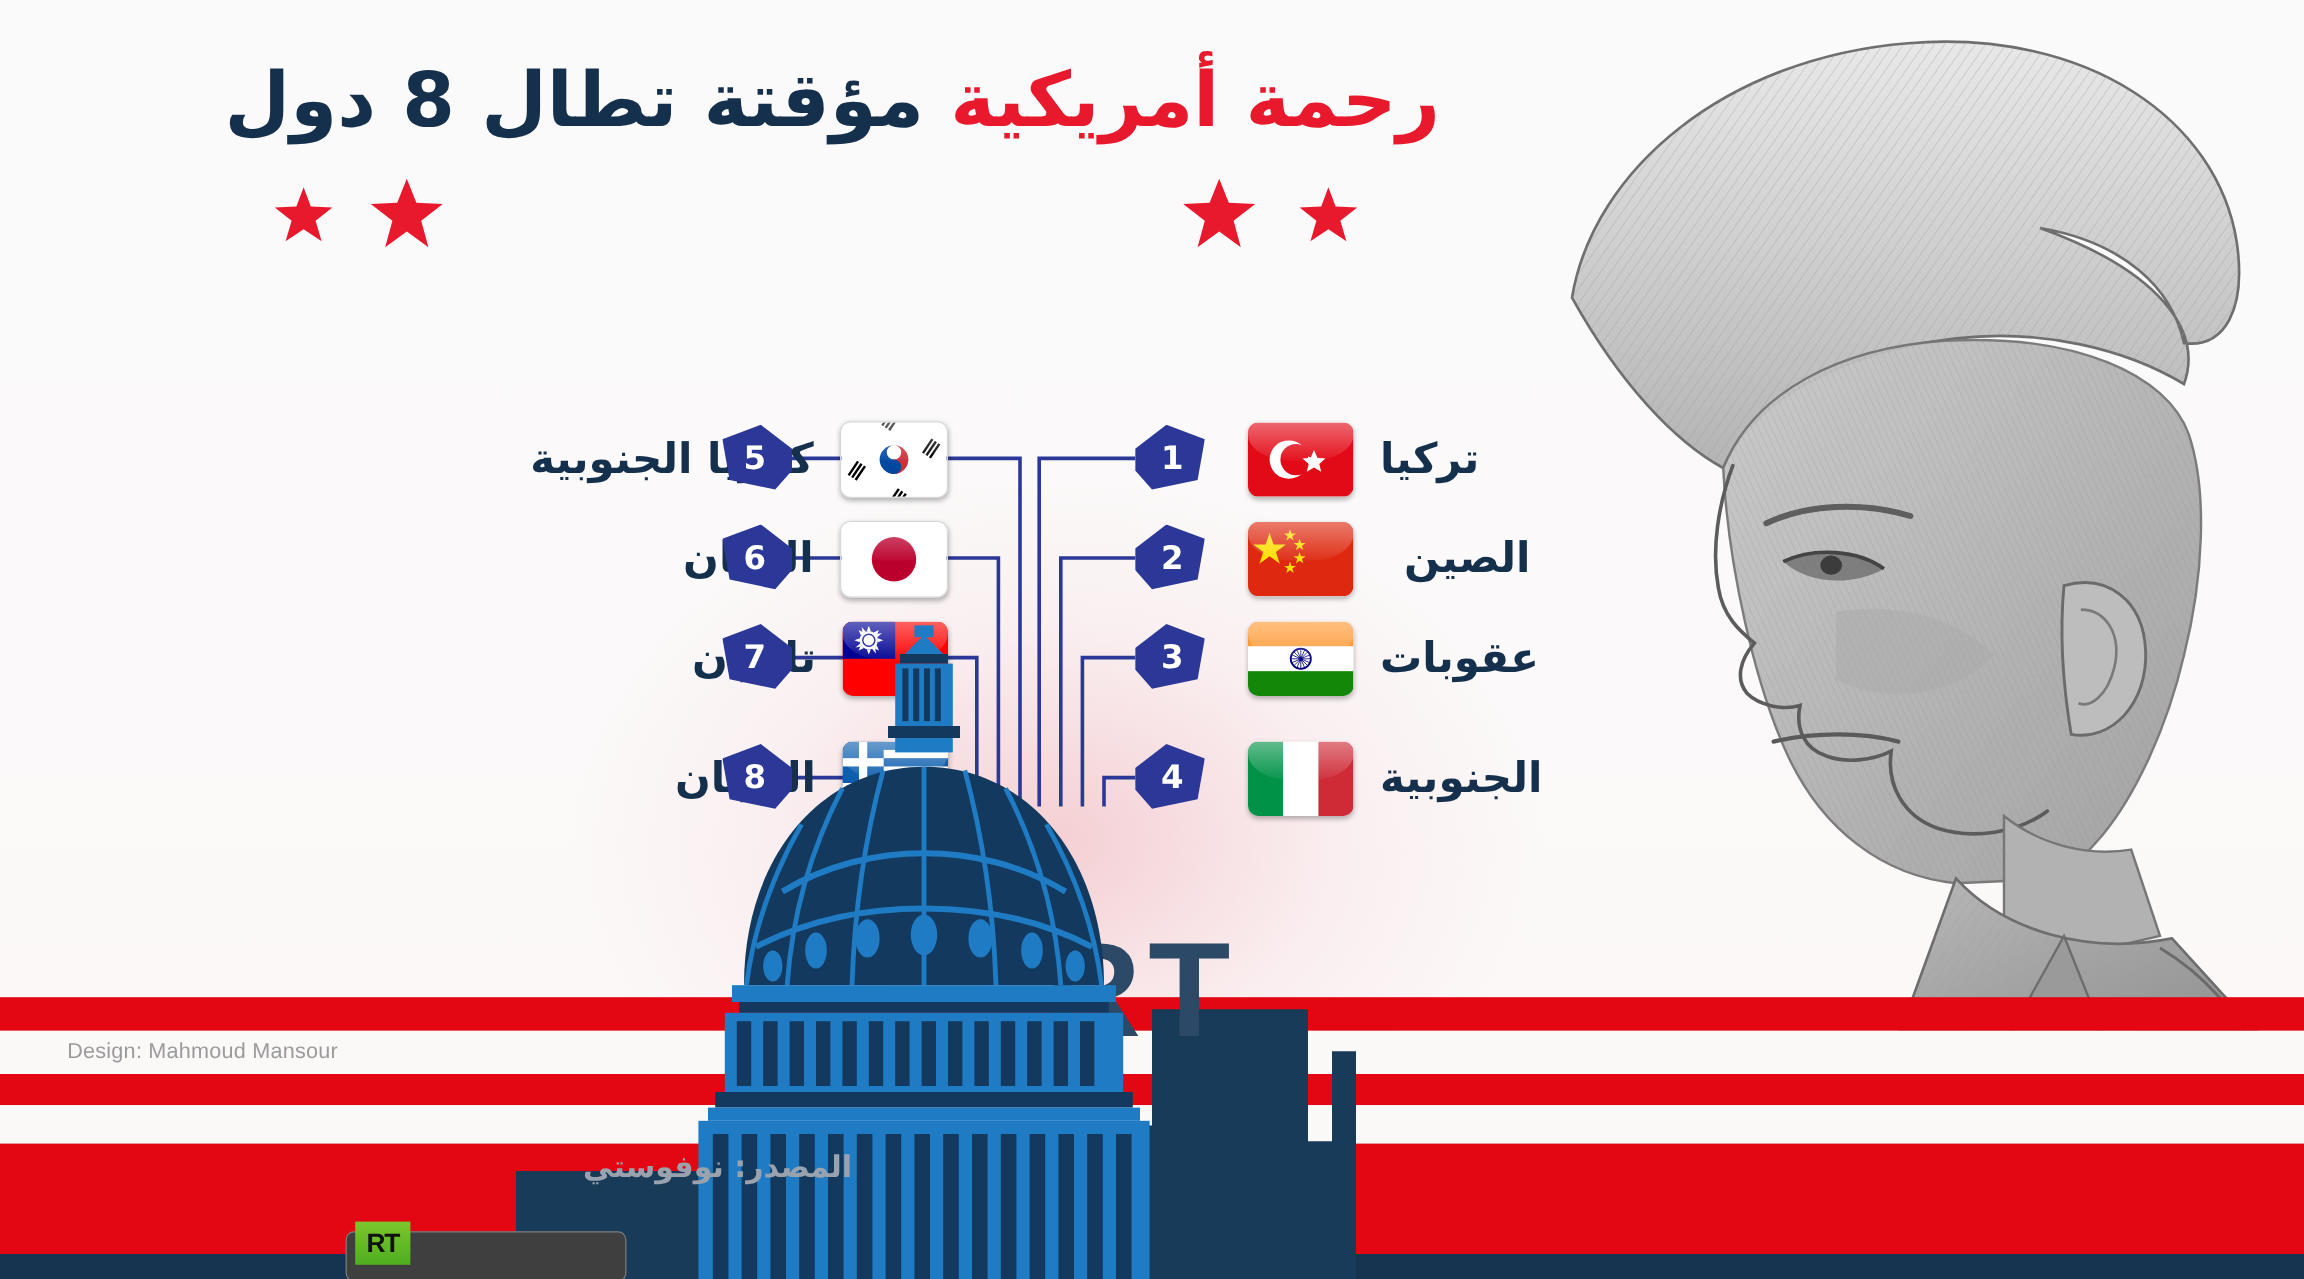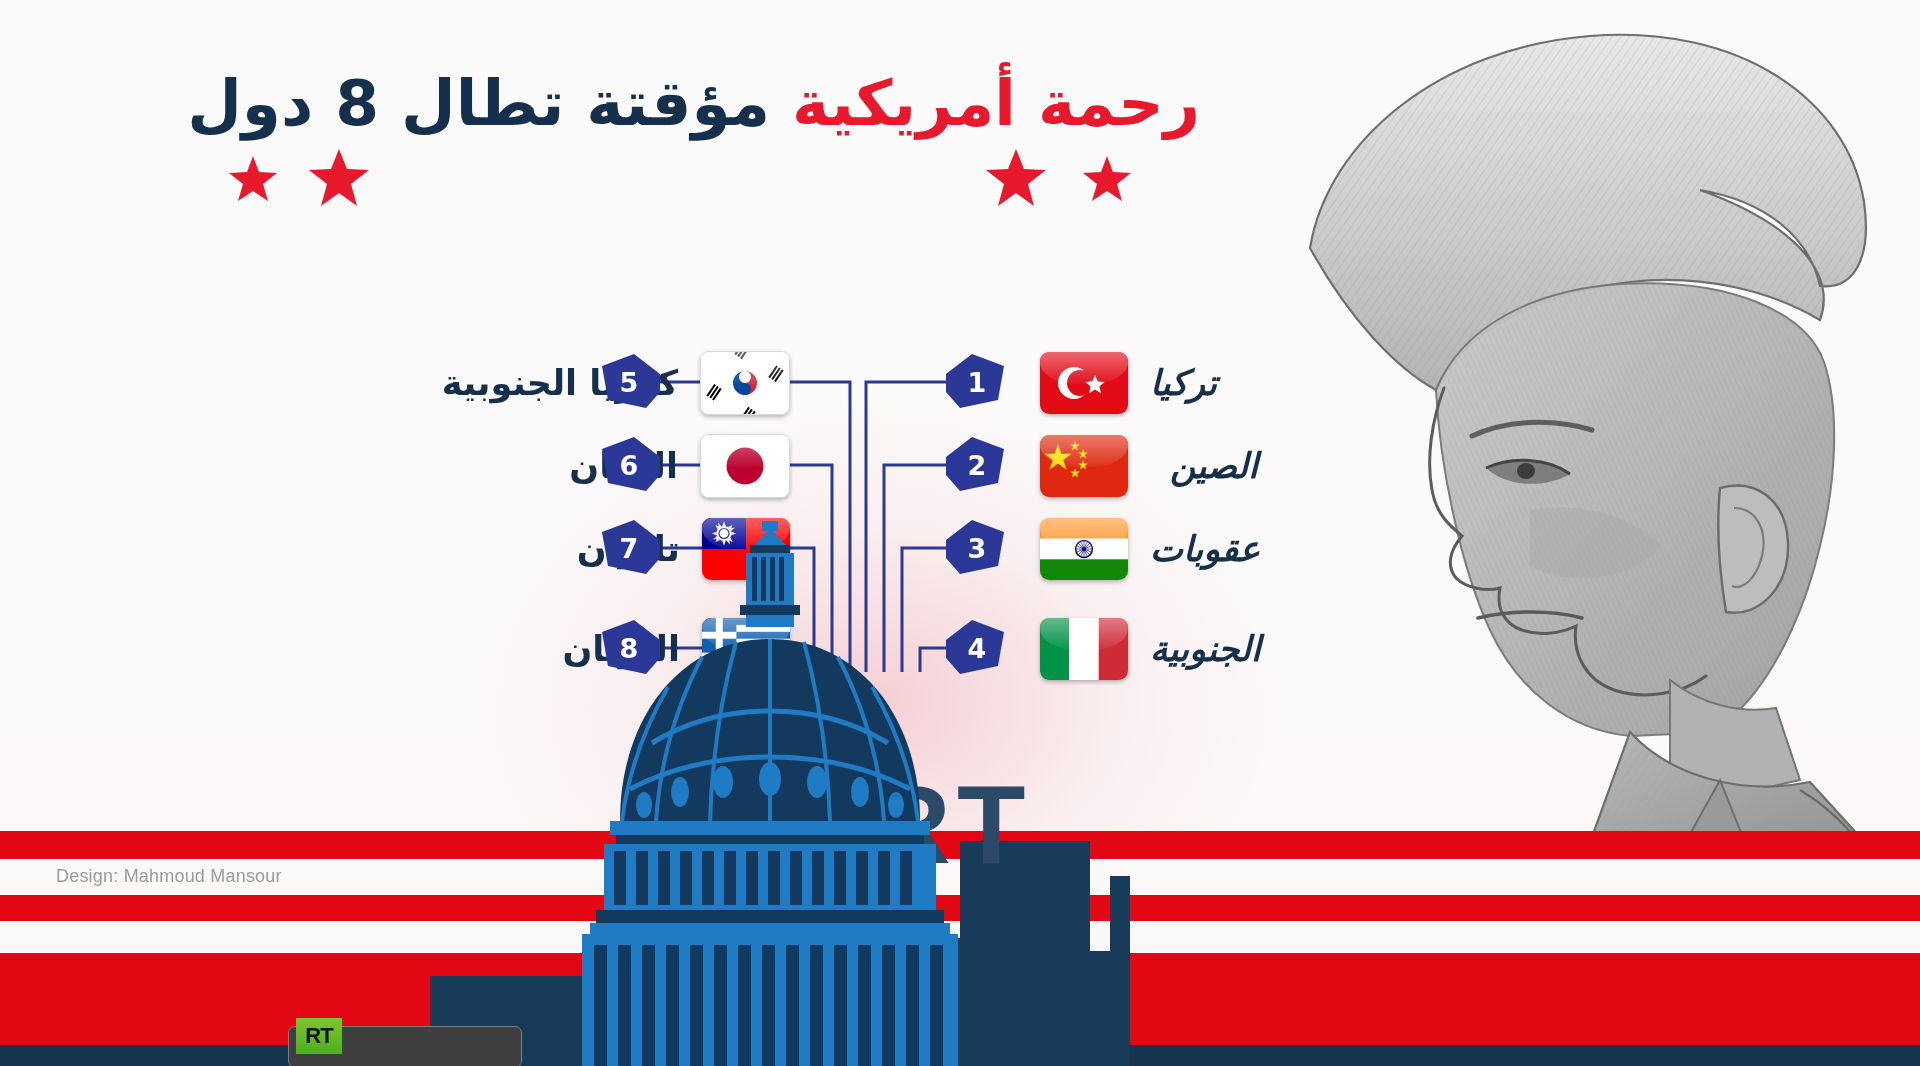--- a/index.html
+++ b/index.html
@@ -16,36 +16,36 @@
 
   
   .portrait{position:absolute;right:0;top:0;width:700px;height:860px;overflow:hidden;}
   .portrait svg{position:absolute;right:-40px;top:-10px;}
 
   
   .title{
     position:absolute;left:120px;top:48px;width:1080px;
     text-align:right;direction:rtl;
     font-size:63px;font-weight:bold;line-height:1.14;
-    color:#15304d;letter-spacing:-.5px;white-space:nowrap;margin-top:20px;
+    color:#15304d;letter-spacing:-.5px;white-space:nowrap;
   }
   .title .red{color:#e8192c;}
   .subtitle{
     position:absolute;left:380px;top:152px;width:580px;
     text-align:right;direction:rtl;
     font-size:21.5px;line-height:1.55;color:#2b2b2b;font-weight:500;
   }
 
   .star{position:absolute;width:0;height:0;}
   .star svg{display:block;}
 
   
   .col{position:absolute;}
   .row{position:absolute;display:flex;align-items:center;height:66px;}
-  .row.right{flex-direction:row;font-style:italic;}
+  .row.right{flex-direction:row;}
   .lbl{
     direction:rtl;font-size:35px;font-weight:600;color:#15304d;
     white-space:nowrap;line-height:1;
   }
   .flagbox{
     width:88px;height:62px;border-radius:9px;overflow:hidden;position:relative;
     box-shadow:0 2px 4px rgba(0,0,0,.28);flex:0 0 auto;
   }
   .flagbox .gloss{
     position:absolute;left:0;top:0;width:100%;height:52%;
@@ -535,17 +535,18 @@
         <rect x="250" y="424" width="13" height="121"></rect>
       <rect x="274" y="424" width="13" height="121"></rect>
         <rect x="298" y="424" width="13" height="121"></rect>
       <rect x="322" y="424" width="13" height="121"></rect>
         <rect x="346" y="424" width="13" height="121"></rect>
       <rect x="370" y="424" width="13" height="121"></rect>
     </g>
   </svg>
 
   <div class="design">Design: Mahmoud Mansour</div>
+  <div class="source">المصدر: نوفوستي</div>
 
   <div class="urlbadge"></div>
   <div class="rtlogo">RT</div>
 
 </div>
 
 </body></html>

